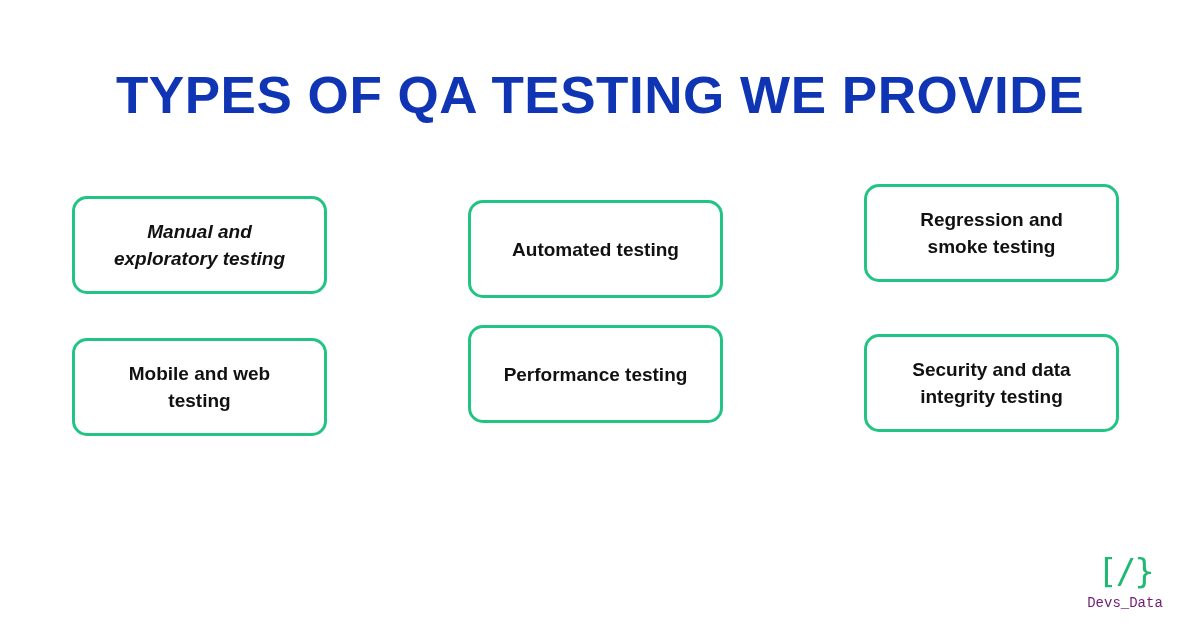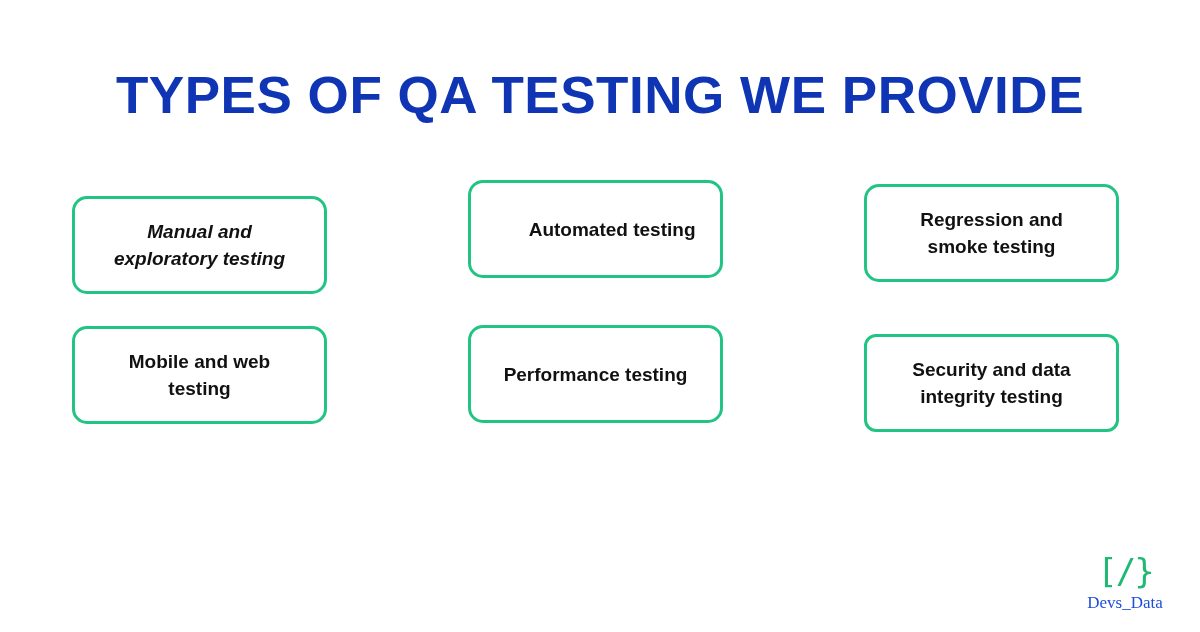--- a/index.html
+++ b/index.html
@@ -23,44 +23,44 @@
       width: 200px;
     }
     .logo {
       position: absolute; left: 1070px; top: 552px; width: 110px; text-align: center;
     }
     .logo-mark {
       color: #21b873; font-family: "DejaVu Sans Mono", monospace; font-size: 34px; line-height: 38px;
       letter-spacing: -2px;
     }
     .logo-text {
-      color: #1d4ed8; font-family: Liberation Serif, serif; font-size: 17px; line-height: 22px;
+      color: #701a75; font-family: Liberation Mono, monospace; font-size: 14px; line-height: 22px;
       margin-top: 2px;
     }
   </style>
 </head>
 <body>
 
 <div class="title">TYPES OF QA TESTING WE PROVIDE</div>
 
 <div class="card" style="left:72px; top:196px;font-style:italic;">
   <span>Manual and exploratory testing</span>
 </div>
-<div class="card" style="left:468px; top:180px;text-align:right;">
+<div class="card" style="left:468px; top:200px;">
   <span>Automated testing</span>
 </div>
 <div class="card" style="left:864px; top:184px;">
   <span>Regression and smoke testing</span>
 </div>
-<div class="card" style="left:72px; top:326px;">
+<div class="card" style="left:72px; top:338px;">
   <span>Mobile and web testing</span>
 </div>
 <div class="card" style="left:468px; top:325px;">
   <span>Performance testing</span>
 </div>
-<div class="card" style="left:864px; top:334px;border-radius:12px;">
+<div class="card" style="left:864px; top:334px;">
   <span>Security and data integrity testing</span>
 </div>
 
 <div class="logo">
   <div class="logo-mark">[/}</div>
   <div class="logo-text">Devs_Data</div>
 </div>
 
 </body></html>

